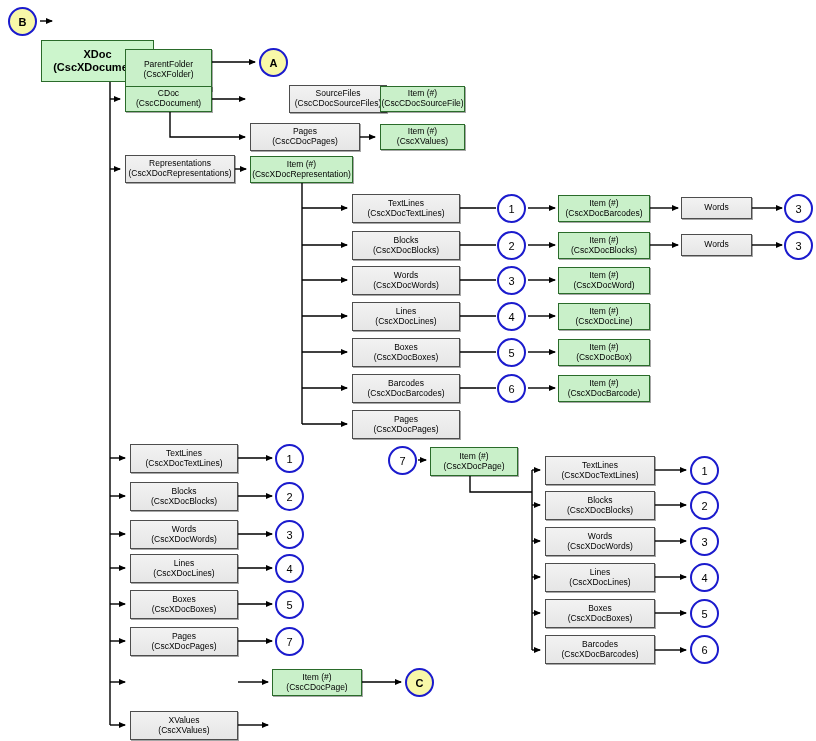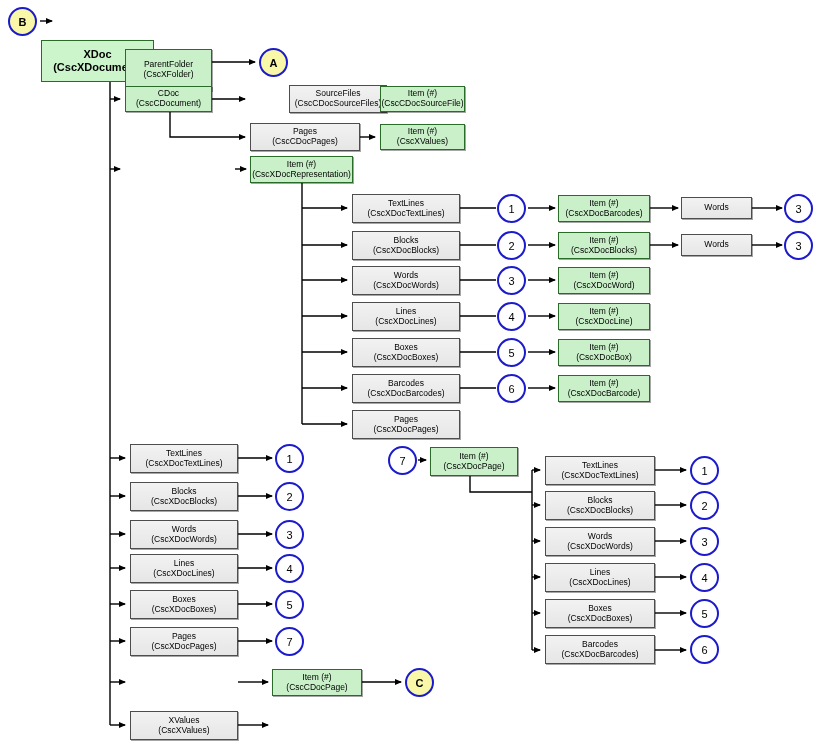--- a/index.html
+++ b/index.html
@@ -204,20 +204,24 @@
   <div class="node grey" style="left:250px;top:123px;width:110px;height:28px;">
     <span class="l1">Pages</span>
     <span class="l2">(CscCDocPages)</span>
   </div>
 
   <div class="node green" style="left:380px;top:124px;width:85px;height:26px;">
     <span class="l1">Item  (#)</span>
     <span class="l2">(CscXValues)</span>
   </div>
 
+  <div class="node grey" style="left:125px;top:155px;width:110px;height:28px;">
+    <span class="l1">Representations</span>
+    <span class="l2">(CscXDocRepresentations)</span>
+  </div>
 
   <div class="node green" style="left:250px;top:156px;width:103px;height:27px;">
     <span class="l1">Item (#)</span>
     <span class="l2">(CscXDocRepresentation)</span>
   </div>
 
   <div class="node grey" style="left:352px;top:194px;width:108px;height:29px;">
     <span class="l1">TextLines</span>
     <span class="l2">(CscXDocTextLines)</span>
   </div>

